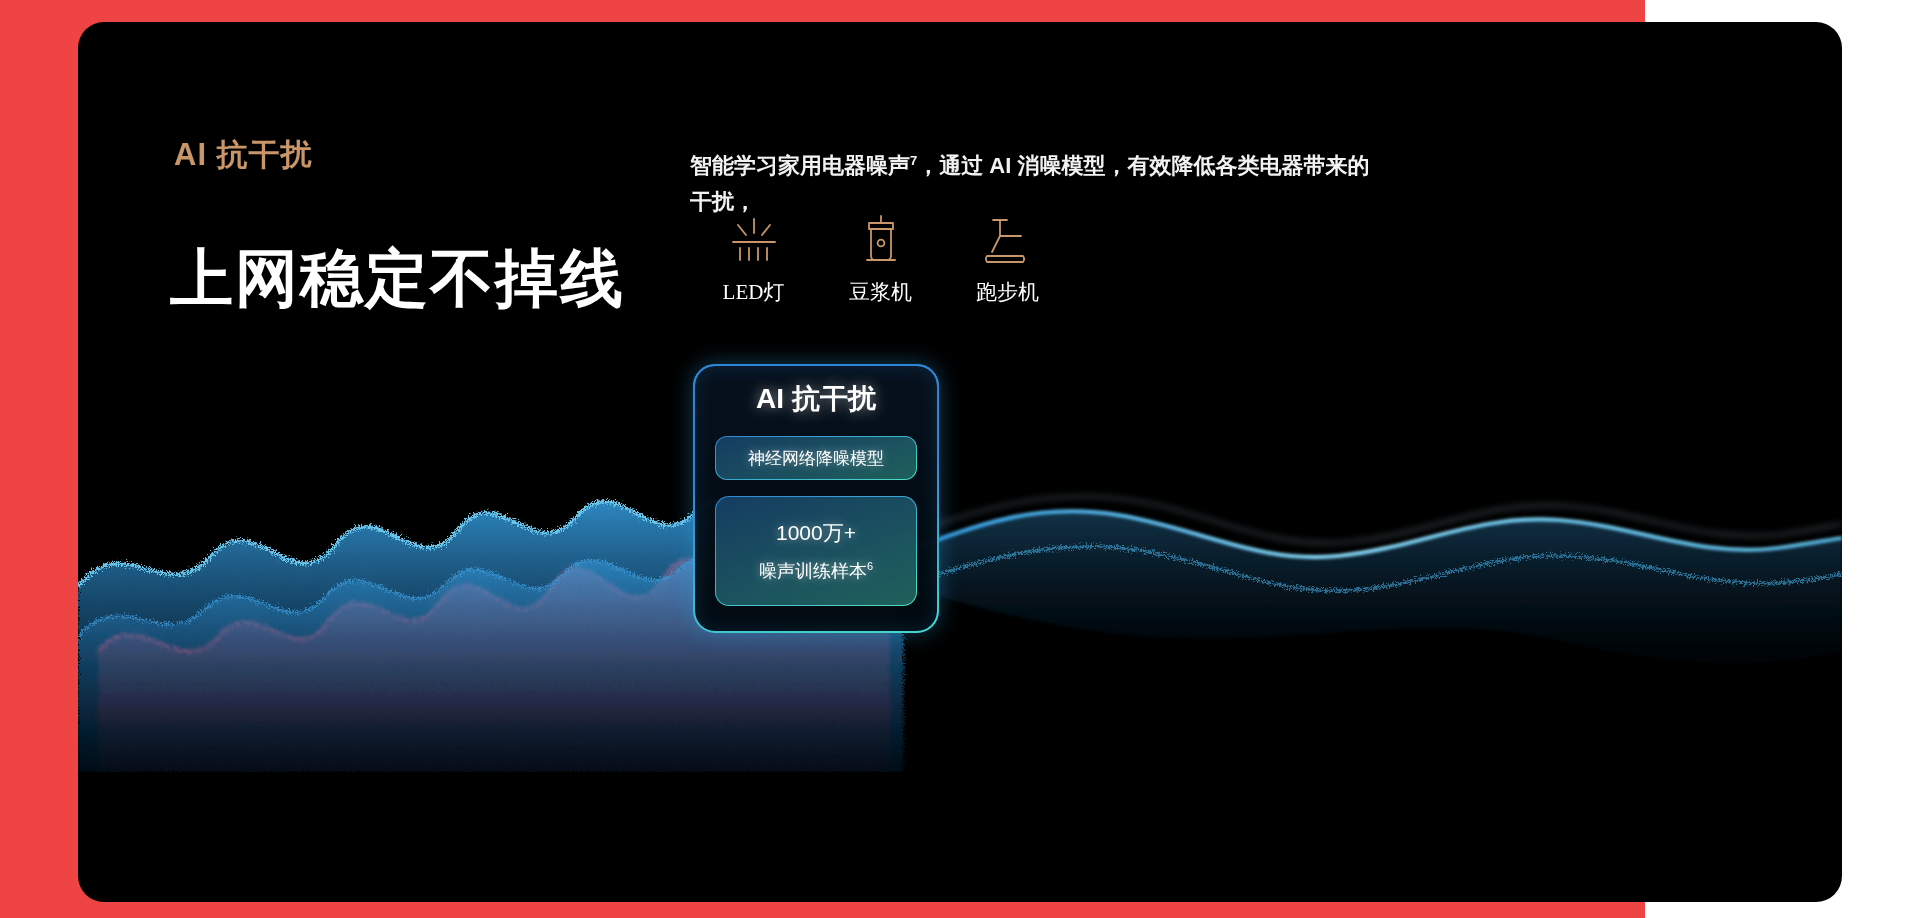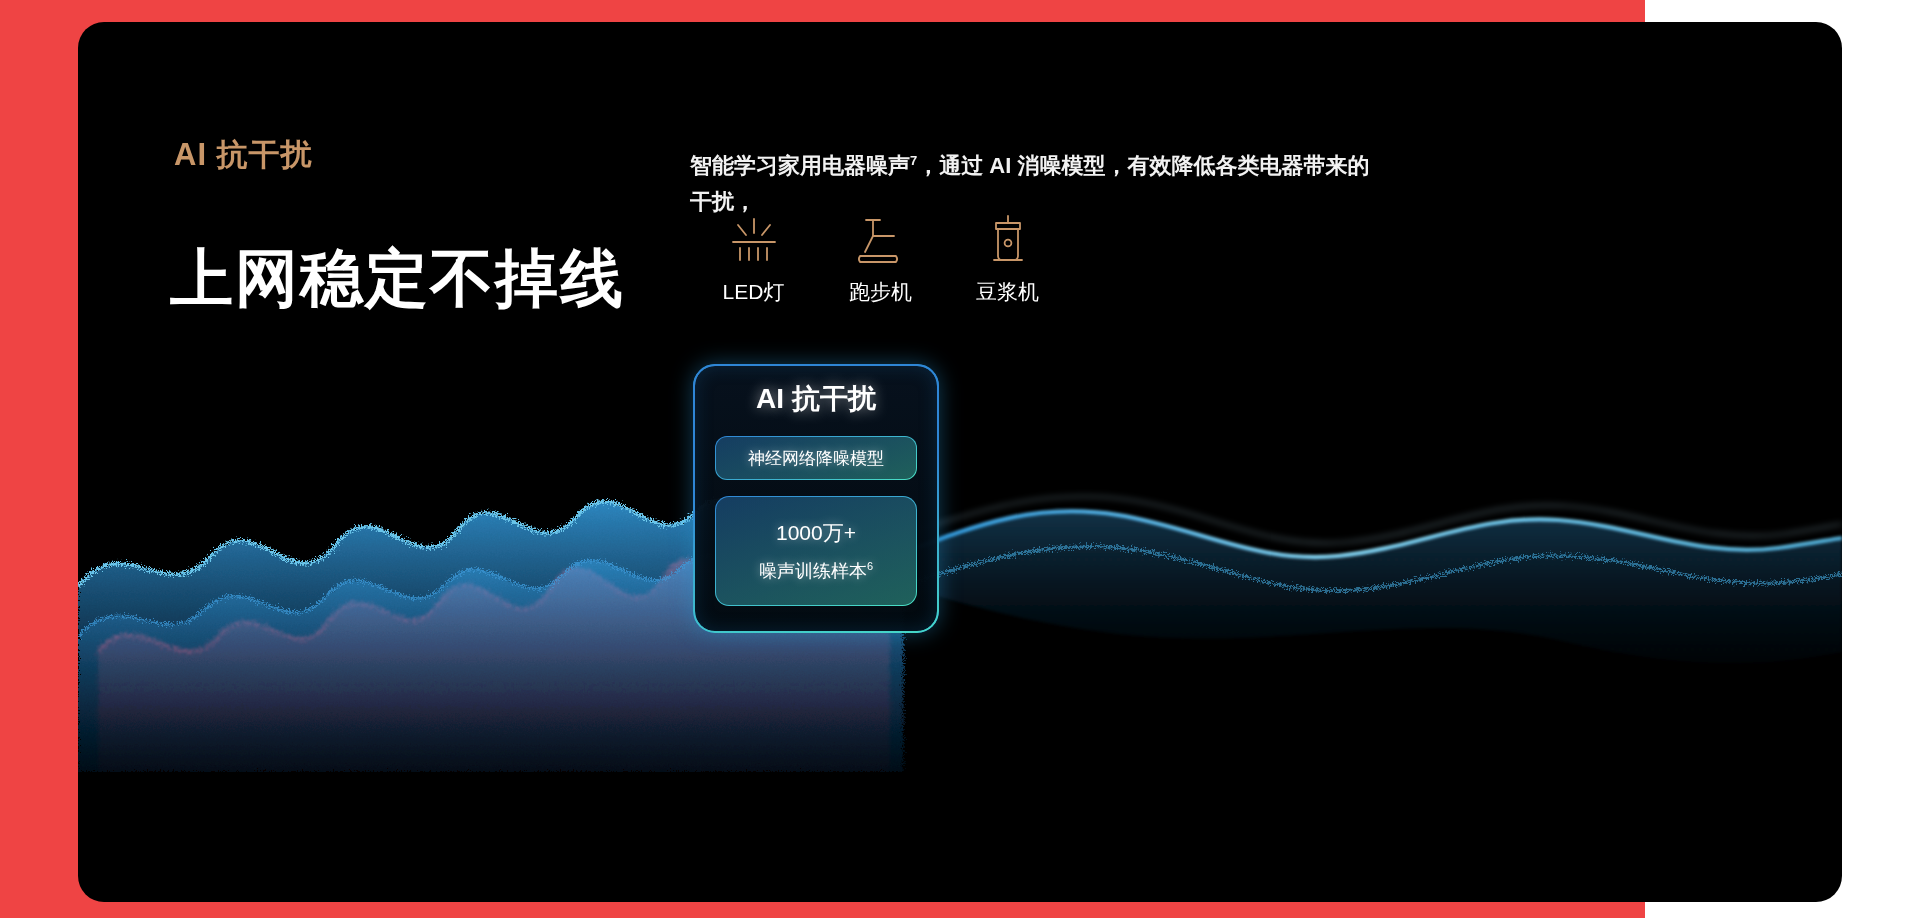--- a/index.html
+++ b/index.html
@@ -76,20 +76,21 @@
     left: 612px;
     top: 182px;
     display: flex;
     gap: 0;
   }
   .appliance {
     width: 127px;
     display: flex;
     flex-direction: column;
     align-items: center;
+    font-family: Liberation Serif, serif;
   }
   .appliance .glyph {
     height: 62px;
     display: flex;
     align-items: flex-end;
     justify-content: center;
   }
   .appliance .glyph svg { display: block; }
   .appliance .cap {
     margin-top: 12px;
@@ -320,43 +321,43 @@
             <line x1="35" y1="32" x2="35" y2="44"></line>
             <line x1="44" y1="32" x2="44" y2="44"></line>
           </svg>
         </div>
         <div class="cap">LED灯</div>
       </div>
 
 
       <div class="appliance">
         <div class="glyph">
-          <svg width="62" height="50" viewBox="0 0 62 50" fill="none" stroke="#c89668" stroke-width="1.8" stroke-linecap="round" stroke-linejoin="round">
-            <path d="M16,4 L30,4"></path>
-            <path d="M23,4 L23,20 L15,36"></path>
-            <path d="M10,40 L46,40 a5,5 0 0,1 0,6 L10,46 a5,5 0 0,1 0,-6 Z"></path>
-            <path d="M23,20 L44,20"></path>
-          </svg>
-        </div>
-        <div class="cap">跑步机</div>
-      </div>
-
-      <div class="appliance">
-        <div class="glyph">
           <svg width="50" height="52" viewBox="0 0 50 52" fill="none" stroke="#c89668" stroke-width="1.8" stroke-linecap="round" stroke-linejoin="round">
             <line x1="25" y1="2" x2="25" y2="9"></line>
             <path d="M13,9 L37,9 L37,15 L13,15 Z"></path>
             <path d="M15,15 L15,42 a4,4 0 0,0 4,4 L31,46 a4,4 0 0,0 4,-4 L35,15"></path>
             <line x1="11" y1="46" x2="39" y2="46"></line>
             <circle cx="25" cy="29" r="3.4"></circle>
           </svg>
         </div>
         <div class="cap">豆浆机</div>
       </div>
 
+      <div class="appliance">
+        <div class="glyph">
+          <svg width="62" height="50" viewBox="0 0 62 50" fill="none" stroke="#c89668" stroke-width="1.8" stroke-linecap="round" stroke-linejoin="round">
+            <path d="M16,4 L30,4"></path>
+            <path d="M23,4 L23,20 L15,36"></path>
+            <path d="M10,40 L46,40 a5,5 0 0,1 0,6 L10,46 a5,5 0 0,1 0,-6 Z"></path>
+            <path d="M23,20 L44,20"></path>
+          </svg>
+        </div>
+        <div class="cap">跑步机</div>
+      </div>
+
     </div>
 
     <div id="aicard">
       <div class="card-title">AI 抗干扰</div>
 
       <div class="pill">
         <span>神经网络降噪模型</span>
       </div>
 
       <div class="statbox">

